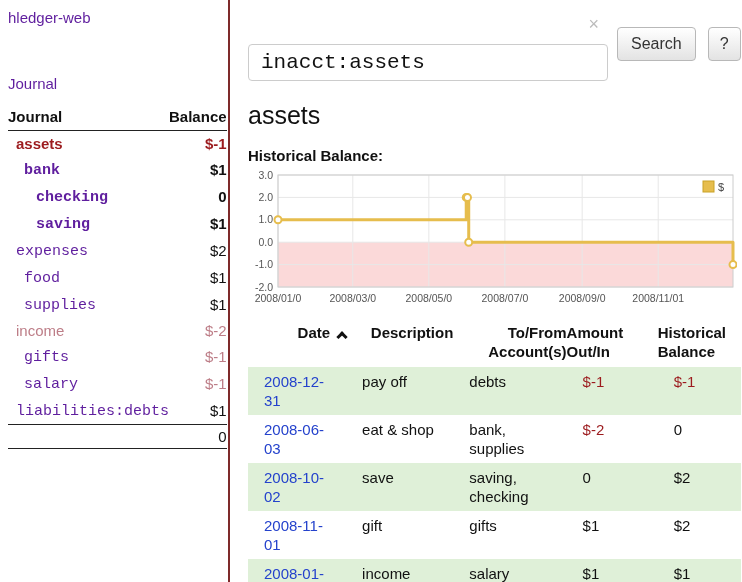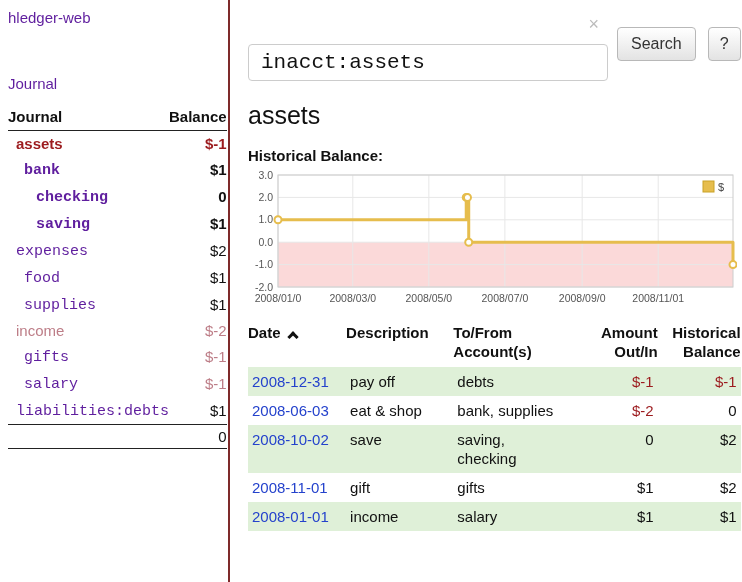--- a/index.html
+++ b/index.html
@@ -39,23 +39,23 @@
   .clear-x { position:absolute; right:9px; top:8px; color:#bcbcbc; font-size:18px; line-height:20px; cursor:pointer; }
   .btn { font-family:inherit; font-size:16px; color:#333; background:linear-gradient(#ffffff,#e3e3e3);
          border:1px solid #b8b8b8; border-radius:4px; padding:7px 13px; cursor:pointer; }
   .btn-help { margin-left:12px; padding:7px 11px; }
   h2 { font-size:25px; font-weight:400; margin-bottom:17px; }
   .chart-label { font-size:15px; font-weight:bold; margin-bottom:6px; }
   #chart-svg { display:block; font-family:inherit; }
 
   
   .register { width:100%; border-collapse:collapse; margin-top:14px; font-size:15px; }
-  .register th { text-align:left; vertical-align:top; padding:2px 0 6px 0; line-height:19px; font-weight:bold; }
-  .register th.r, .register td.r { text-align:right; }
-  .register td { padding:5px 4px; vertical-align:top; line-height:19px;margin-left:32px; }
+  .register th { text-align:right; vertical-align:top; padding:2px 0 6px 0; line-height:19px; font-weight:bold; }
+  .register th.r, .register td.r { text-align:left; }
+  .register td { padding:5px 16px; vertical-align:top; line-height:19px;margin-left:32px; }
   .register tr.shaded { background:var(--row-green,#dff0d8); }
   .register a.date { color:var(--blue,#2442cc); }
   .neg { color:var(--negative,#9c1b1e); }
   .sort-chevron { display:inline-block; width:8px; height:8px; border-left:3px solid #111; border-top:3px solid #111;
                   transform:rotate(45deg); margin-left:8px; position:relative; top:3px; }
 </style>
 </head>
 <body>
 
 <aside class="sidebar">

